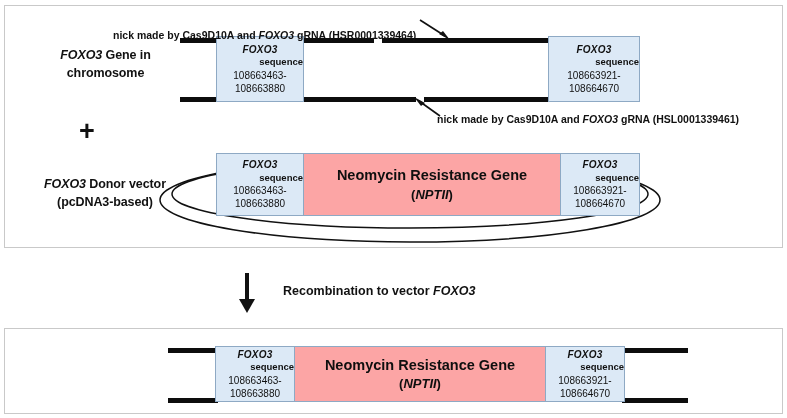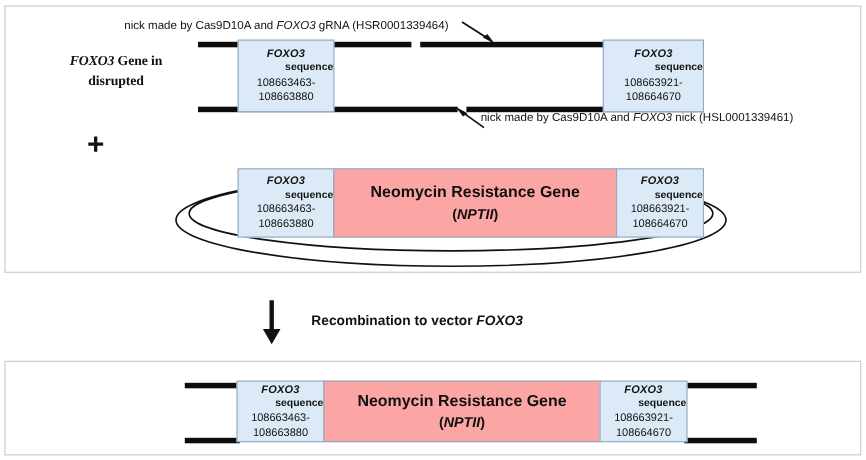--- a/index.html
+++ b/index.html
@@ -34,21 +34,21 @@
     position: absolute;
     text-align: center;
     font-size: 12.5px;
     font-weight: 700;
     color: #111111;
     line-height: 1.45;
     letter-spacing: -0.1px;
   }
   .row-label .it { font-style: italic; }
 
-  #label-chromosome { left: 18px; top: 46px;  width: 175px; font-family: Liberation Serif, serif; }
+  #label-chromosome { left: 18px; top: 46px;  width: 175px; }
   #label-donor      { left: 10px; top: 175px; width: 190px; }
   #label-disrupted  { left: 18px; top: 355px; width: 175px; }
 
   
   #plus-sign {
     position: absolute;
     left: 72px;
     top: 116px;
     width: 30px;
     height: 30px;
@@ -138,23 +138,24 @@
 
   
   #box-dis-left  { left: 215px; top: 346px; width: 80px;  height: 56px; }
   #box-dis-gene  { left: 294px; top: 346px; width: 252px; height: 56px; }
   #box-dis-right { left: 545px; top: 346px; width: 80px;  height: 56px; }
 
   
   .nick-note {
     position: absolute;
     font-size: 10.5px;
-    font-weight: 400;
+    font-weight: 700;
     color: #111111;
     white-space: nowrap;
+    margin-top: 12px;
   }
   .nick-note .it { font-style: italic; }
   #nick-note-top { left: 113px; top: 17px; }
   #nick-note-bot { left: 437px; top: 101px; }
 
   .nick-arrow { position: absolute; }
 
   
   #plasmid-loop {
     position: absolute;
@@ -186,21 +187,21 @@
 </style>
 </head>
 <body>
 
 <div id="figure">
 
   <div class="panel" id="panel-top"></div>
 
   <div class="row-label" id="label-chromosome">
     <span class="it">FOXO3</span><span> Gene in</span><br>
-    <span>disrupted</span>
+    <span>chromosome</span>
   </div>
 
   <div class="strand" id="strand-top-left"></div>
   <div class="strand" id="strand-top-right"></div>
   <div class="strand" id="strand-bot-left"></div>
   <div class="strand" id="strand-bot-right"></div>
 
   <div class="seq-box" id="box-chr-left">
     <div class="stack">
       <div class="ln1">FOXO3</div>
@@ -221,29 +222,33 @@
 
   <div class="nick-note" id="nick-note-top">
     <span>nick made by Cas9D10A and </span><span class="it">FOXO3</span><span> gRNA (HSR0001339464)</span>
   </div>
   <svg class="nick-arrow" id="nick-arrow-top" style="left:418px; top:18px; width:36px; height:24px;" viewBox="0 0 36 24">
     <line x1="2" y1="2" x2="27" y2="18" stroke="#111111" stroke-width="1.6"></line>
     <polygon points="32,22 21,16 25,13" fill="#111111"></polygon>
   </svg>
 
   <div class="nick-note" id="nick-note-bot">
-    <span>nick made by Cas9D10A and </span><span class="it">FOXO3</span><span> nick (HSL0001339461)</span>
+    <span>nick made by Cas9D10A and </span><span class="it">FOXO3</span><span> gRNA (HSL0001339461)</span>
   </div>
   <svg class="nick-arrow" id="nick-arrow-bot" style="left:412px; top:96px; width:32px; height:22px;" viewBox="0 0 32 22">
     <line x1="28" y1="20" x2="7" y2="5" stroke="#111111" stroke-width="1.6"></line>
     <polygon points="2,1 13,7 9,10" fill="#111111"></polygon>
   </svg>
 
   <div id="plus-sign">+</div>
 
+  <div class="row-label" id="label-donor">
+    <span class="it">FOXO3</span><span> Donor vector</span><br>
+    <span>(pcDNA3-based)</span>
+  </div>
 
   <svg id="plasmid-loop" viewBox="0 0 520 100" preserveAspectRatio="none">
     <ellipse cx="260" cy="50" rx="250" ry="42" fill="none" stroke="#111111" stroke-width="1.5"></ellipse>
     <ellipse cx="260" cy="44" rx="238" ry="34" fill="none" stroke="#111111" stroke-width="1.5"></ellipse>
   </svg>
 
   <div class="seq-box" id="box-don-left">
     <div class="stack">
       <div class="ln1">FOXO3</div>
       <div class="ln2">sequence</div>

